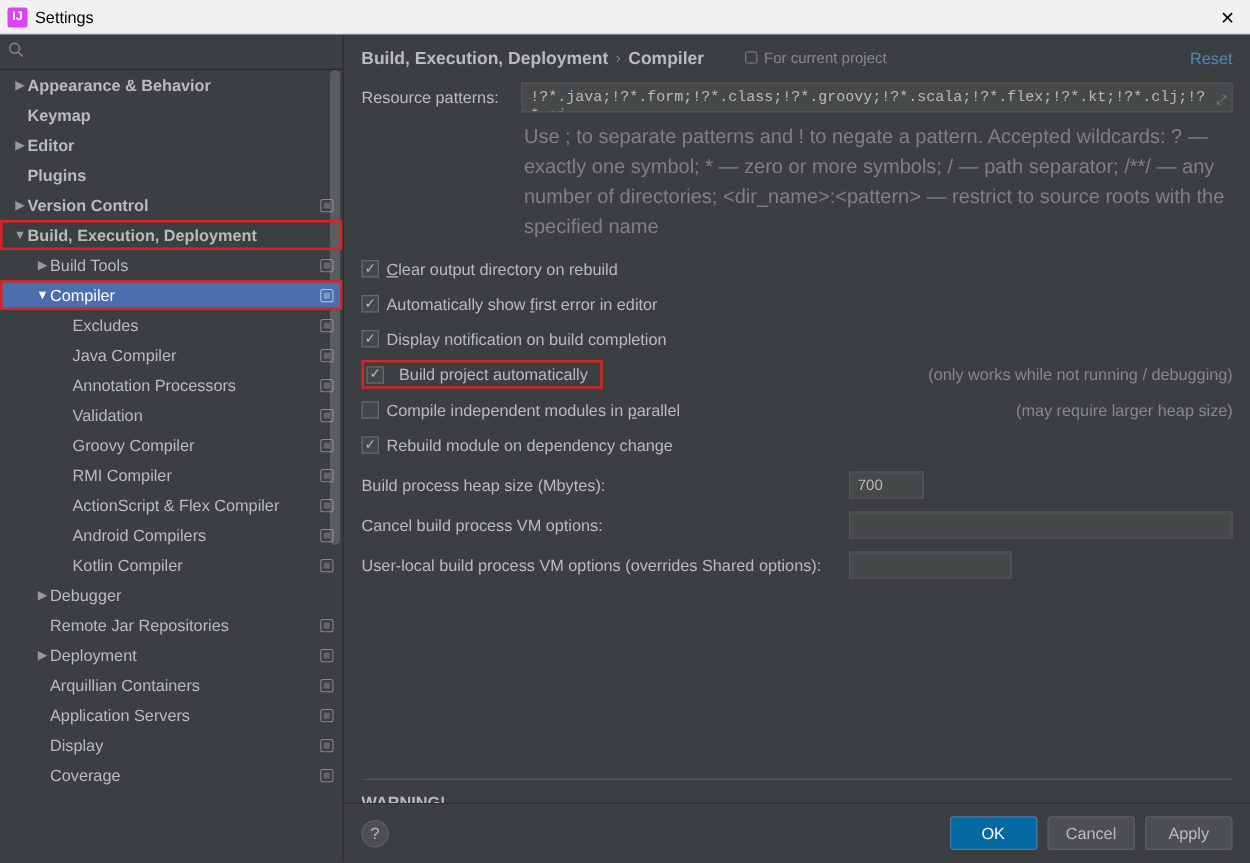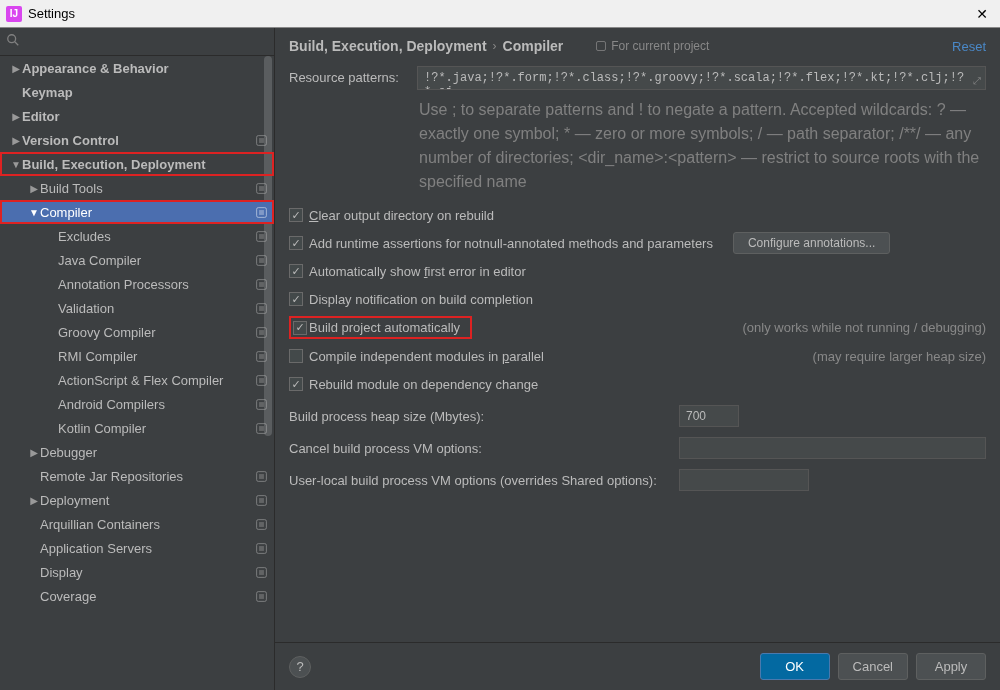--- a/index.html
+++ b/index.html
@@ -86,21 +86,21 @@
   padding:3px 14px; cursor:pointer; font-size:12px; border-radius:3px;
 }
 .field-row { display:flex; align-items:center; margin-bottom:10px; gap:10px; }
 .field-row .flabel { color:#bbb; min-width:380px; }
 .text-input {
   background:#45494a; border:1px solid #555; color:#bbb; padding:3px 6px;
   font-size:12px; width:60px;
 }
 .text-input.wide { width:300px; flex:1; }
 .chk-highlight-wrap {
-  display:inline-flex; align-items:center; gap:2px;
+  display:inline-flex; align-items:center; gap:12px;
   border:2px solid #d22; padding:2px 10px 2px 2px;
 }
 .warning {
   border-top:1px solid #555; padding:10px 0 0 0; color:#999; margin-top:160px;
 }
 .warning b { color:#bbb; }
 .footer {
   height:48px; border-top:1px solid #2b2b2b; display:flex; align-items:center;
   padding:0 14px; gap:8px; background:#3c3f41;
 }
@@ -149,20 +149,24 @@
         </div>
         <div class="tree-item depth0">
           <span class="arrow"></span>
           <span class="lbl"><b>Keymap</b></span>
         </div>
         <div class="tree-item depth0">
           <span class="arrow">▶</span>
           <span class="lbl"><b>Editor</b></span>
         </div>
         <div class="tree-item depth0">
+          <span class="arrow"></span>
+          <span class="lbl"><b>Plugins</b></span>
+        </div>
+        <div class="tree-item depth0">
           <span class="arrow">▶</span>
           <span class="lbl"><b>Version Control</b></span>
           <span class="tag">
             <svg viewBox="0 0 16 16">
               <rect x="2" y="2" width="12" height="12" rx="2" fill="none" stroke="currentColor"></rect>
               <rect x="5" y="5" width="6" height="6" fill="currentColor" opacity="0.5"></rect>
             </svg>
           </span>
         </div>
         <div class="tree-item depth0 hl-red">
@@ -371,25 +375,20 @@
           <span class="expand">⤢</span>
         </div>
       </div>
       <div class="help-text">Use ; to separate patterns and ! to negate a pattern. Accepted wildcards: ? — exactly one symbol; * — zero or more symbols; / — path separator; /**/ — any number of directories; &lt;dir_name&gt;:&lt;pattern&gt; — restrict to source roots with the specified name</div>
 
       <div class="chk-row">
         <span class="chk checked"></span>
         <span class="chk-label"><u>C</u>lear output directory on rebuild</span>
       </div>
 
-      <div class="chk-row">
-        <span class="chk checked"></span>
-        <span class="chk-label">Add runtime assertions for notnull-annotated methods and parameters</span>
-        <button class="btn" style="margin-left:14px">Configure annotations...</button>
-      </div>
 
       <div class="chk-row">
         <span class="chk checked"></span>
         <span class="chk-label">Automatically show <u>f</u>irst error in editor</span>
       </div>
 
       <div class="chk-row">
         <span class="chk checked"></span>
         <span class="chk-label">Display notification on build completion</span>
       </div>

